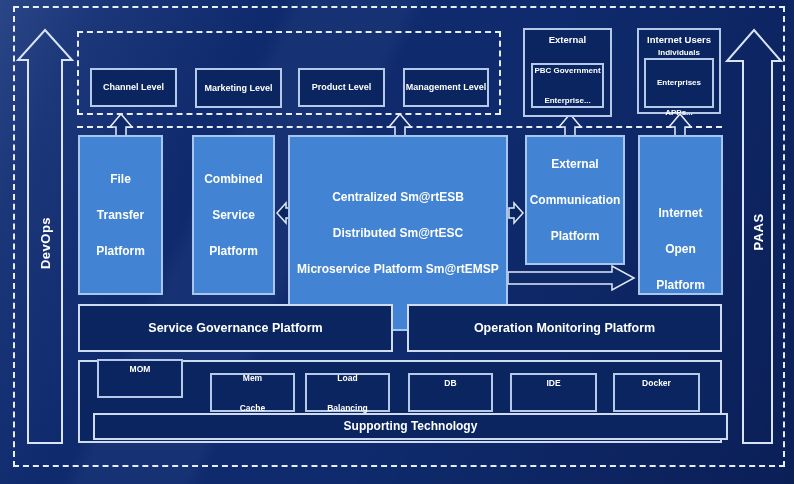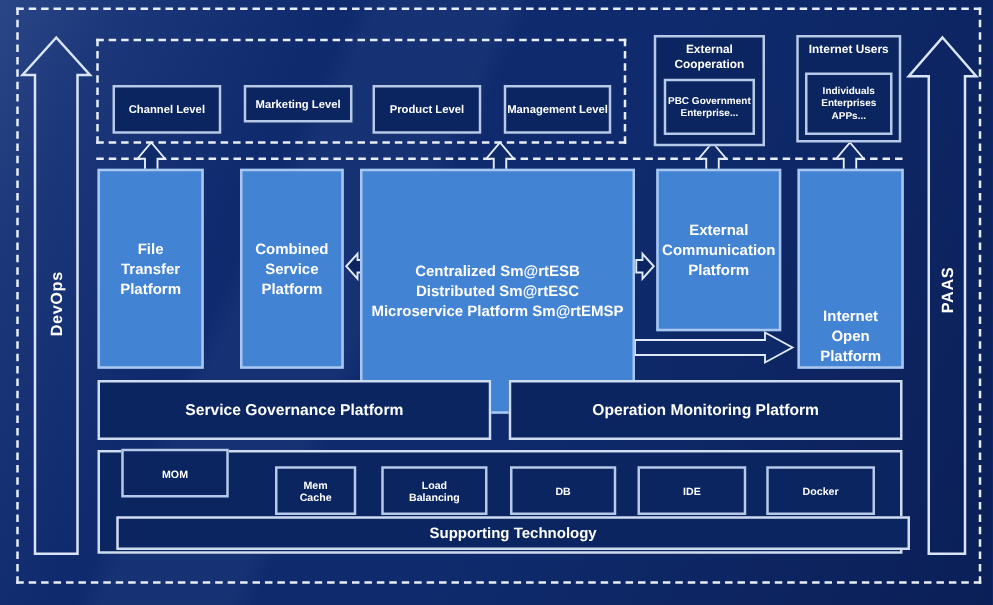--- a/index.html
+++ b/index.html
@@ -5,21 +5,21 @@
   html,body{margin:0;padding:0;background:#0f2b6d;}
   .stage{
     position:relative;width:794px;height:484px;overflow:hidden;
     font-family:"Liberation Sans","DejaVu Sans",sans-serif;color:#fff;
     background-color:#0f2b6d;
     background-image:
       linear-gradient(115deg, rgba(150,178,240,0.20) 0%, rgba(150,178,240,0.09) 10%, rgba(150,178,240,0) 26%),
       linear-gradient(115deg, transparent 28%, rgba(160,185,240,0.05) 30%, rgba(160,185,240,0.05) 40%, transparent 42%),
       linear-gradient(115deg, rgba(0,0,25,0) 55%, rgba(0,0,30,0.28) 100%);
   }
-  .abs{position:absolute;box-sizing:border-box;}
+  .abs{position:absolute;box-sizing:border-box;gap:20px;}
   .dash{border:2px dashed #e7eefb;z-index:0;}
   .hdash{border-top:2px dashed #e7eefb;z-index:0;}
   .overlay{position:absolute;left:0;top:0;z-index:1;}
   .box{z-index:2;display:flex;flex-direction:column;align-items:center;justify-content:center;
        text-align:center;font-weight:bold;line-height:1.15;}
   .dbox{background:#0a2560;border:2px solid #b6c9e8;}
   .lbox{background:#4383d4;border:2px solid #a9c7ee;}
   .lvl{font-size:9px;}
   .plat{font-size:12px;line-height:16px;}
   .bar{font-size:12.5px;}
@@ -50,21 +50,21 @@
     <polygon points="523,213 514,203 514,208 509,208 509,218 514,218 514,223" fill="#0a2560" stroke="#dfe9f7" stroke-width="1.5"></polygon>
     <polygon points="508,272 612,272 612,266 634,278 612,290 612,284 508,284" fill="#0e2a68" stroke="#dfe9f7" stroke-width="1.5"></polygon>
   </svg>
 
   <div class="vlabel" style="left:45px;top:243px;">DevOps</div>
   <div class="vlabel" style="left:758px;top:232px;">PAAS</div>
 
   <div class="abs box dbox lvl" style="left:90px;top:68px;width:87px;height:39px;align-items:center;">
     <div>Channel Level</div>
   </div>
-  <div class="abs box dbox lvl" style="left:195px;top:68px;width:87px;height:30px;">
+  <div class="abs box dbox lvl" style="left:195px;top:68px;width:87px;height:40px;">
     <div>Marketing Level</div>
   </div>
   <div class="abs box dbox lvl" style="left:298px;top:68px;width:87px;height:39px;">
     <div>Product Level</div>
   </div>
   <div class="abs box dbox lvl" style="left:403px;top:68px;width:86px;height:39px;">
     <div>Management Level</div>
   </div>
 
   <div class="abs box dbox hdr titlebox" style="left:523px;top:28px;width:89px;height:89px;">
@@ -117,21 +117,21 @@
   <div class="abs box dbox bar" style="left:407px;top:304px;width:315px;height:48px;border-color:#cfdcf0;">
     <div>Operation Monitoring Platform</div>
   </div>
 
   <div class="abs dbox" style="left:78px;top:360px;width:644px;height:83px;border-color:#cfdcf0;z-index:2;"></div>
 
   <div class="abs box dbox tech" style="left:97px;top:359px;width:86px;height:39px;z-index:3;">
     <div>MOM</div>
     <div></div>
   </div>
-  <div class="abs box dbox tech" style="left:220px;top:373px;width:65px;height:39px;z-index:3;">
+  <div class="abs box dbox tech" style="left:210px;top:373px;width:85px;height:39px;z-index:3;">
     <div>Mem</div>
     <div>Cache</div>
   </div>
   <div class="abs box dbox tech" style="left:305px;top:373px;width:85px;height:39px;z-index:3;">
     <div>Load</div>
     <div>Balancing</div>
   </div>
   <div class="abs box dbox tech" style="left:408px;top:373px;width:85px;height:39px;z-index:3;">
     <div>DB</div>
     <div></div>

